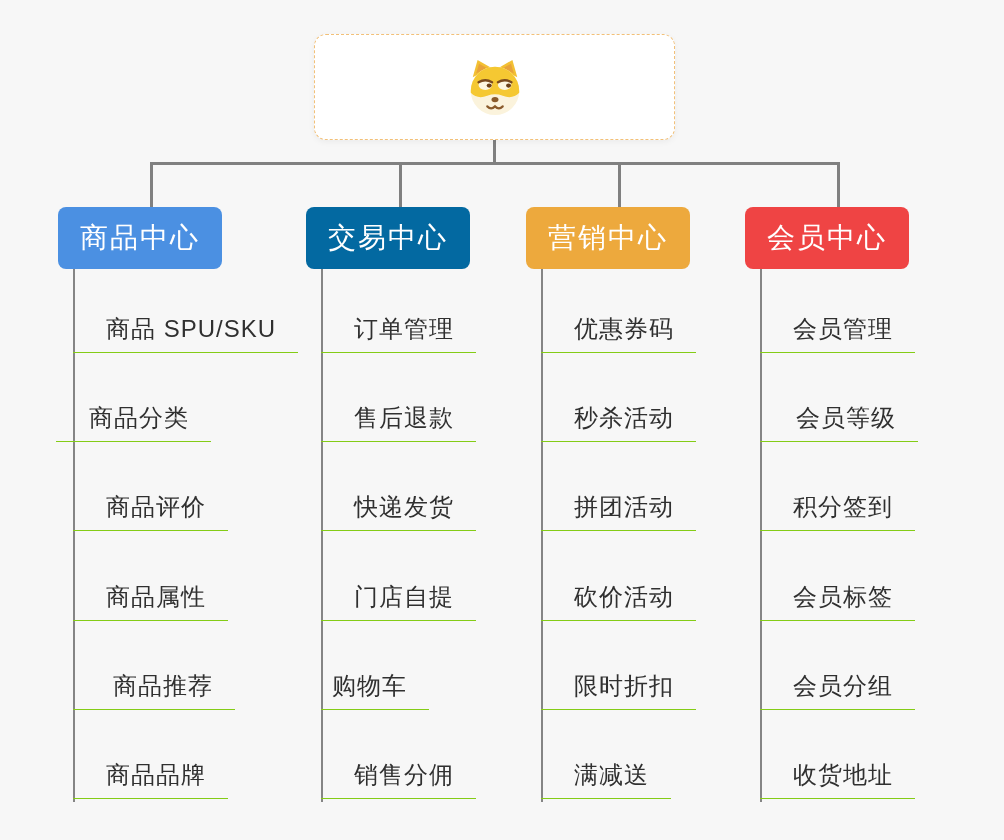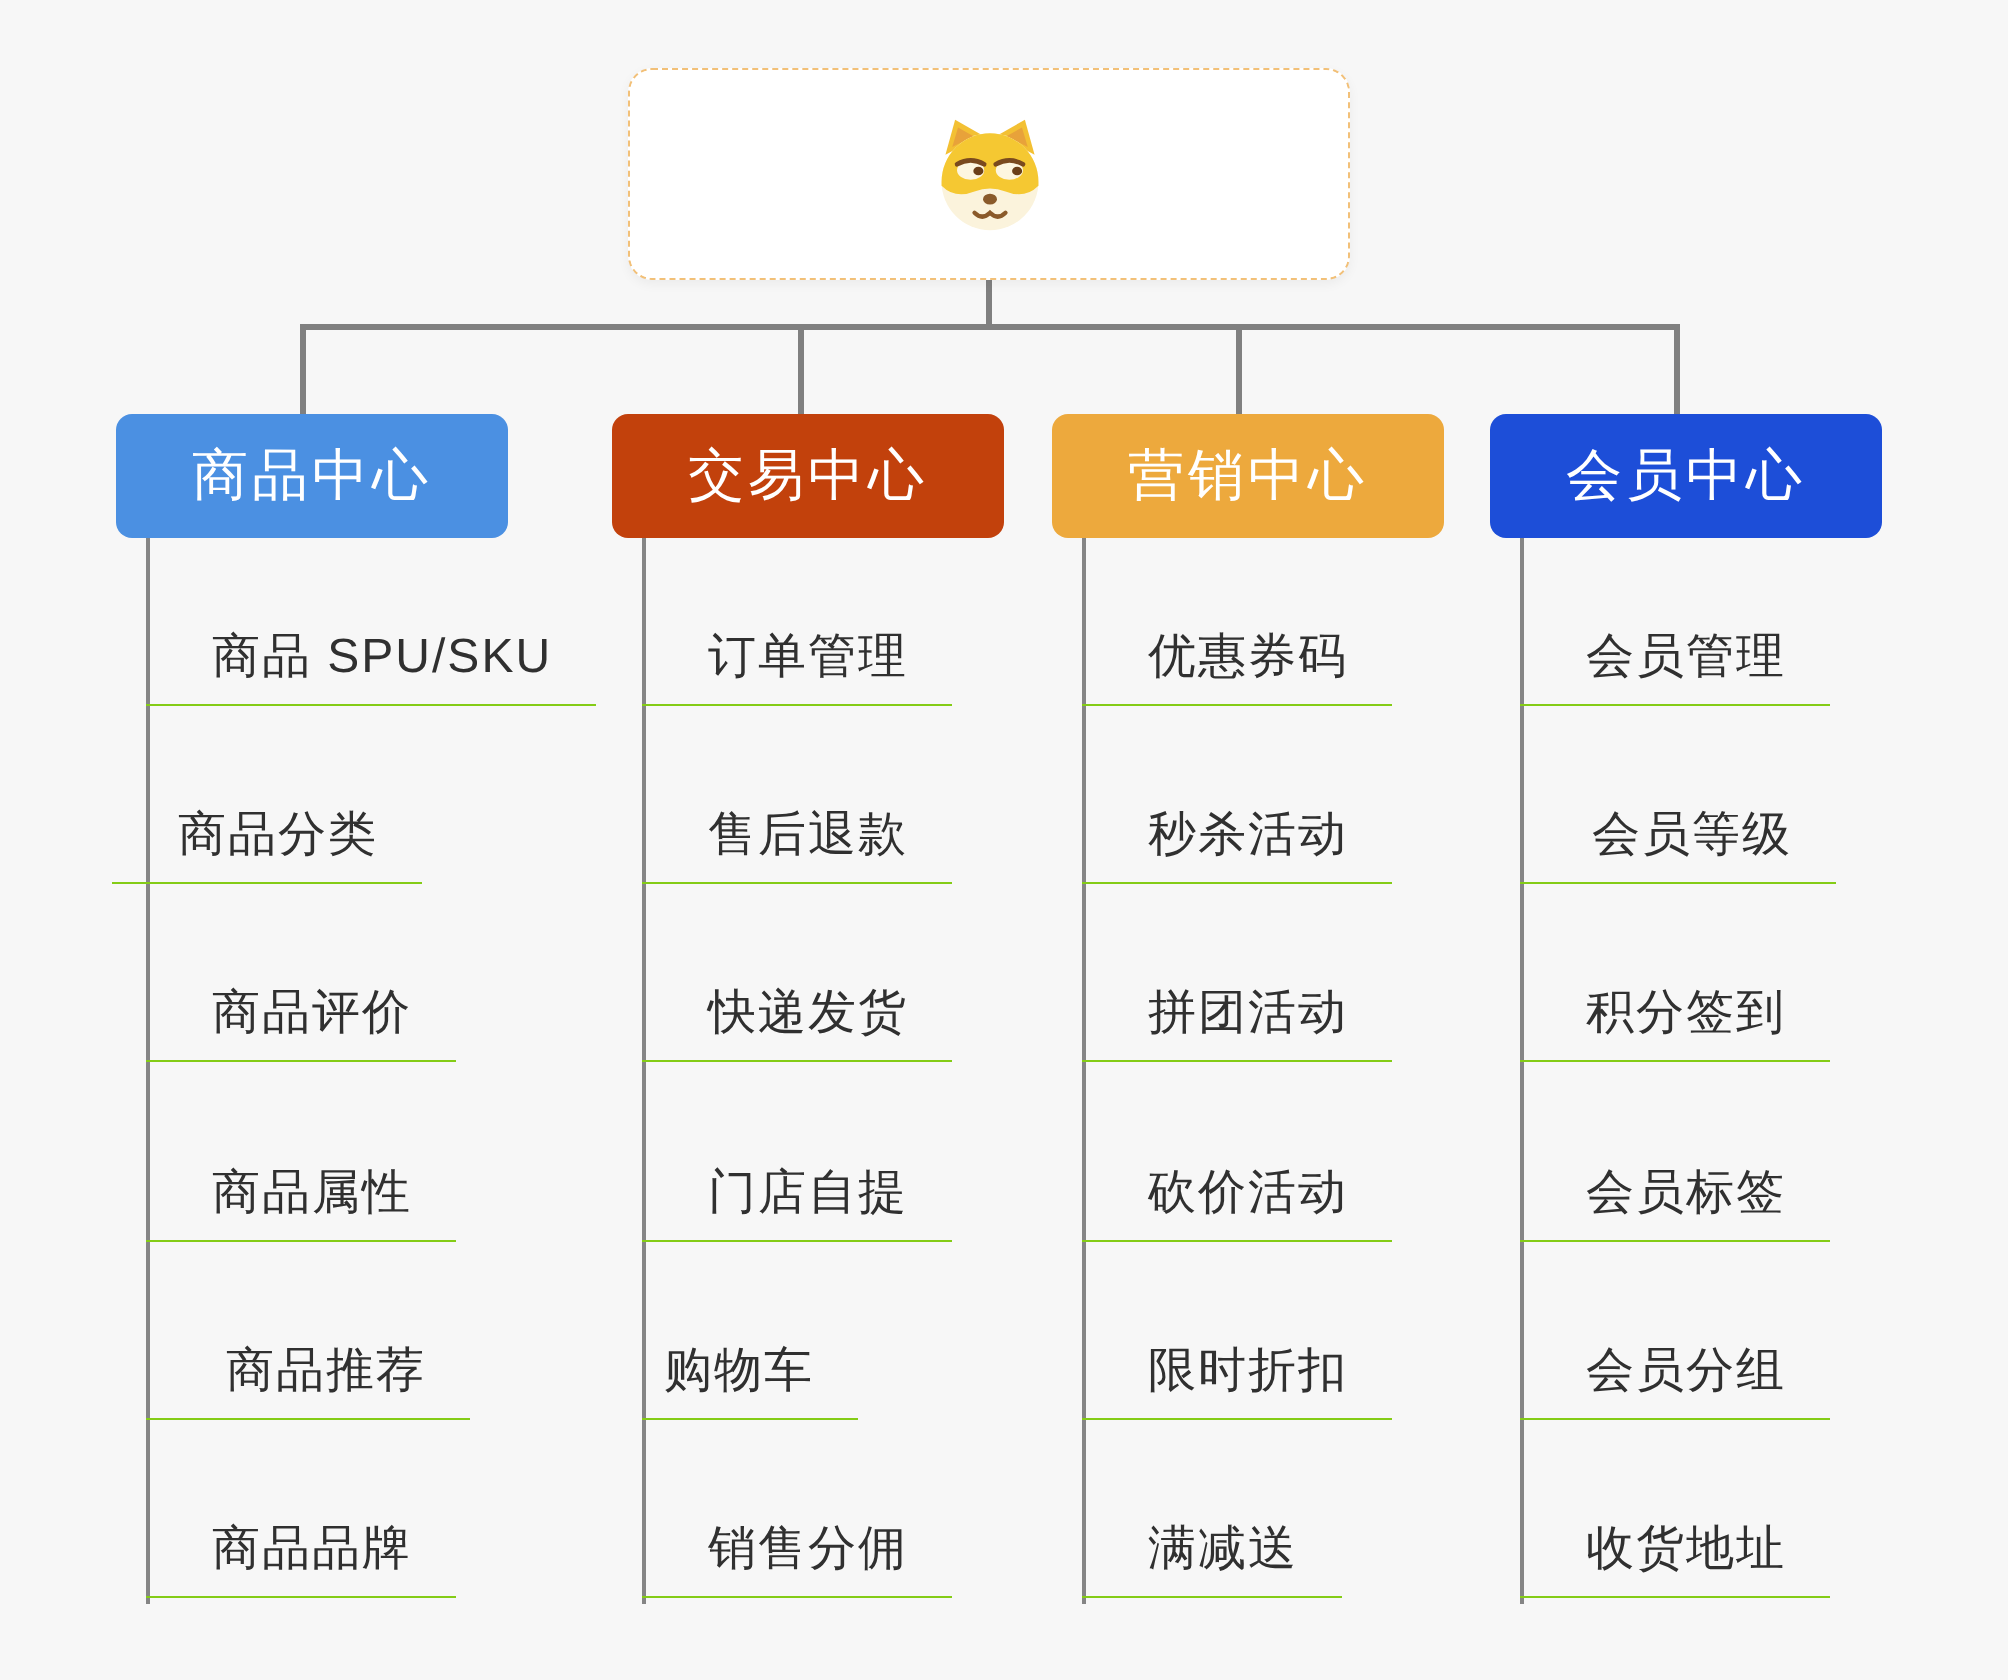--- a/index.html
+++ b/index.html
@@ -35,21 +35,21 @@
   .dog-icon{width:62px;height:62px;flex:0 0 auto;}
   
   .conn{position:absolute;background:#808080;}
   .root-stub{left:493px;top:140px;width:3px;height:25px;}
   .h-line{left:150px;top:162px;width:690px;height:3px;}
   .drop{top:162px;width:3px;height:46px;}
   .spine{width:2px;background:#858585;}
   
   .branch-box{
     position:absolute;
-    top:207px;height:62px;width:196px;
+    top:207px;height:62px;width:164px;
     border-radius:8px;
     display:flex;align-items:center;justify-content:center;
     color:#ffffff;
     font-size:28px;
     font-weight:500;
     letter-spacing:2px;
     box-sizing:border-box;
     cursor:default;
   }
   
@@ -104,37 +104,37 @@
 
   <div id="branches">
       <div class="branch-box" style="left: 58px; background: rgb(75, 144, 226);">商品中心</div>
       <div class="conn spine" style="left: 73px; top: 269px; height: 533px;"></div>
       <div class="leaf" style="left: 73px; top: 314px;">商品 SPU/SKU</div>
       <div class="leaf" style="left: 56px; top: 403px;">商品分类</div>
       <div class="leaf" style="left: 73px; top: 492px;">商品评价</div>
       <div class="leaf" style="left: 73px; top: 582px;">商品属性</div>
       <div class="leaf" style="left: 73px; top: 671px; padding-left: 40px;">商品推荐</div>
       <div class="leaf" style="left: 73px; top: 760px;">商品品牌</div>
-      <div class="branch-box" style="left: 306px; background: #c2410c;">交易中心</div>
+      <div class="branch-box" style="left: 306px; background: #0369a1;">交易中心</div>
       <div class="conn spine" style="left: 321px; top: 269px; height: 533px;"></div>
       <div class="leaf" style="left: 321px; top: 314px;">订单管理</div>
       <div class="leaf" style="left: 321px; top: 403px;">售后退款</div>
       <div class="leaf" style="left: 321px; top: 492px;">快递发货</div>
       <div class="leaf" style="left: 321px; top: 582px;">门店自提</div>
       <div class="leaf" style="left: 321px; top: 671px; padding-left: 11px;">购物车</div>
       <div class="leaf" style="left: 321px; top: 760px;">销售分佣</div>
       <div class="branch-box" style="left: 526px; background: rgb(237, 169, 61);">营销中心</div>
       <div class="conn spine" style="left: 541px; top: 269px; height: 533px;"></div>
       <div class="leaf" style="left: 541px; top: 314px;">优惠券码</div>
       <div class="leaf" style="left: 541px; top: 403px;">秒杀活动</div>
       <div class="leaf" style="left: 541px; top: 492px;">拼团活动</div>
       <div class="leaf" style="left: 541px; top: 582px;">砍价活动</div>
       <div class="leaf" style="left: 541px; top: 671px;">限时折扣</div>
       <div class="leaf" style="left: 541px; top: 760px;">满减送</div>
-      <div class="branch-box" style="left: 745px; background: #1d4ed8;">会员中心</div>
+      <div class="branch-box" style="left: 745px; background: #ef4444;">会员中心</div>
       <div class="conn spine" style="left: 760px; top: 269px; height: 533px;"></div>
       <div class="leaf" style="left: 760px; top: 314px;">会员管理</div>
       <div class="leaf" style="left: 760px; top: 403px; padding-left: 36px;">会员等级</div>
       <div class="leaf" style="left: 760px; top: 492px;">积分签到</div>
       <div class="leaf" style="left: 760px; top: 582px;">会员标签</div>
       <div class="leaf" style="left: 760px; top: 671px;">会员分组</div>
       <div class="leaf" style="left: 760px; top: 760px;">收货地址</div>
     </div>
 
 </div>

